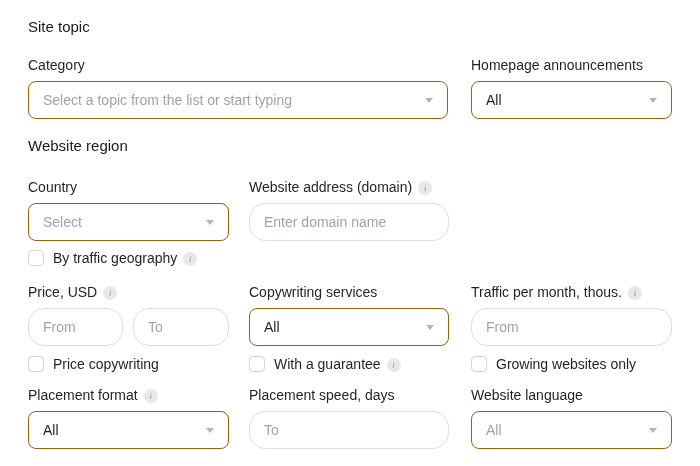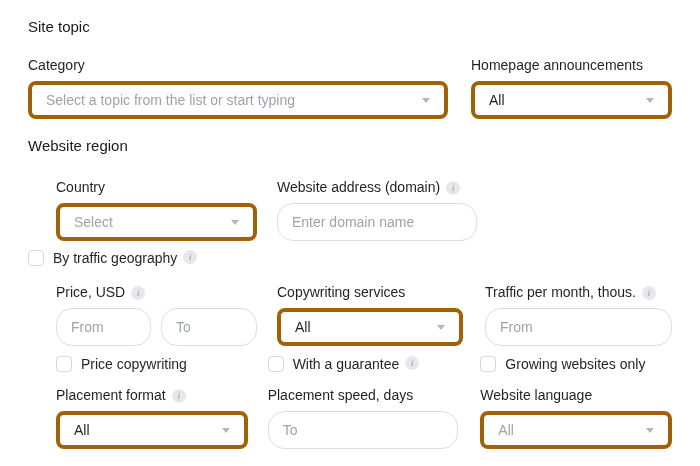--- a/index.html
+++ b/index.html
@@ -14,33 +14,33 @@
 
   .section-heading {
     font-size: 15px; line-height: 16px; font-weight: 400;
     color: #17191d; margin: 0 0 23px 0;
   }
   .section-heading.second { margin-top: 19px; margin-bottom: 26px; }
 
   .row { display: flex; align-items: flex-start; }
 
   .w420 { width: 420px; margin-right: 23px; }
-  .w201 { width: 201px; margin-right: 20px; margin-left: 28px; }
+  .w201 { width: 201px; margin-right: 20px; }
   .w200 { width: 200px; margin-right: 22px; }
   .w201-last { width: 201px; margin-right: 0; }
 
   .field-label {
     font-size: 14px; line-height: 15px; color: #1e2126;
     margin-bottom: 8px; display: flex; align-items: flex-end;
     white-space: nowrap;
   }
 
   .control {
     height: 38px; width: 100%;
-    border: 4px solid #a16207; border-radius: 8px;
+    border: 1px solid #a16207; border-radius: 8px;
     background: #fff;
     display: flex; align-items: center; justify-content: space-between;
     padding: 0 14px;
     font-size: 14px;
   }
   .select { cursor: pointer; }
   .select .value { color: #1d2025; }
   .select .value.muted, .select .placeholder { color: #9ea3ab; }
 
   .caret {
@@ -59,21 +59,21 @@
   }
   input.text-input::placeholder { color: #9ea3ab; opacity: 1; }
 
   .inline-pair { display: flex; }
   .inline-pair .half1 { width: 95px; margin-right: 10px; }
   .inline-pair .half2 { width: 96px; }
 
   .checkbox-row { margin-top: 9px; }
   .checkbox-row.gap10 { margin-top: 10px; }
   .checkbox {
-    display: flex; align-items: flex-start; cursor: pointer;
+    display: flex; align-items: flex-end; cursor: pointer;
     font-size: 14px; line-height: 16px; color: #1e2126;
     white-space: nowrap;
   }
   .checkbox .box {
     width: 16px; height: 16px; flex: 0 0 auto;
     border: 1px solid #d4d6db; border-radius: 4px;
     background: #fff; margin-right: 9px;
   }
 
   .info-icon {

